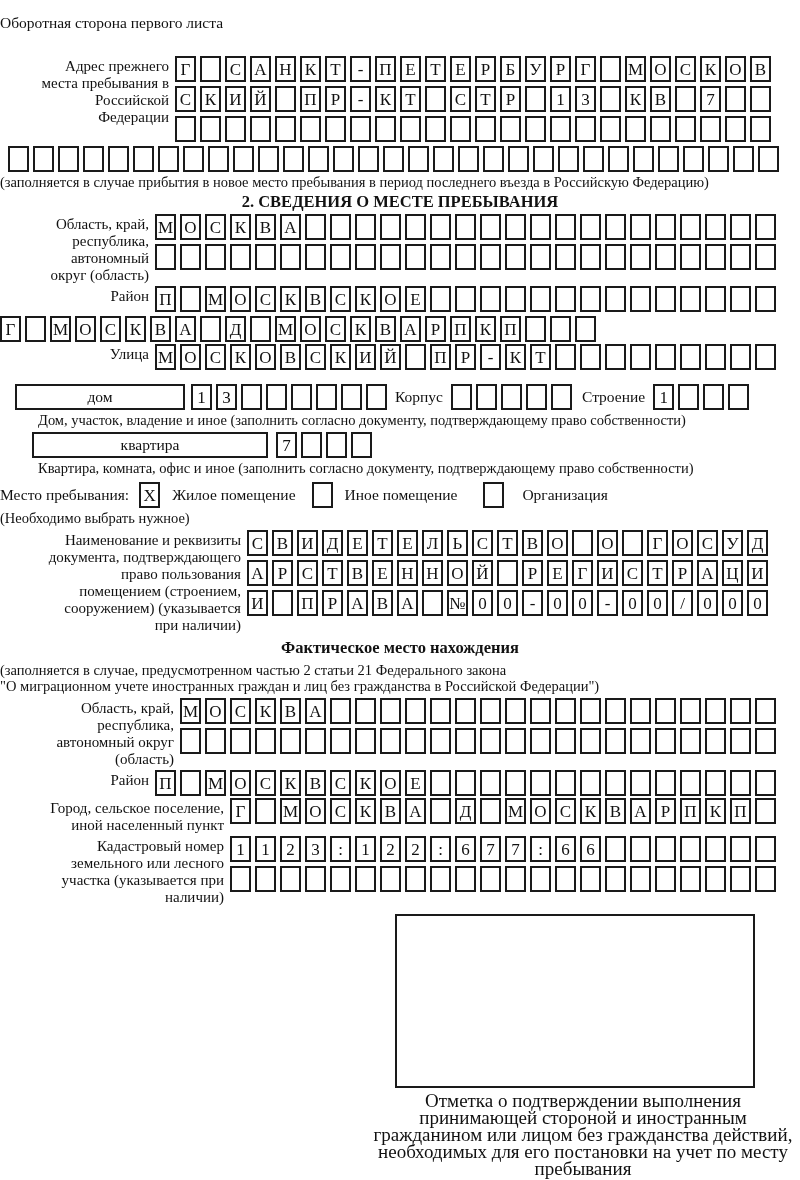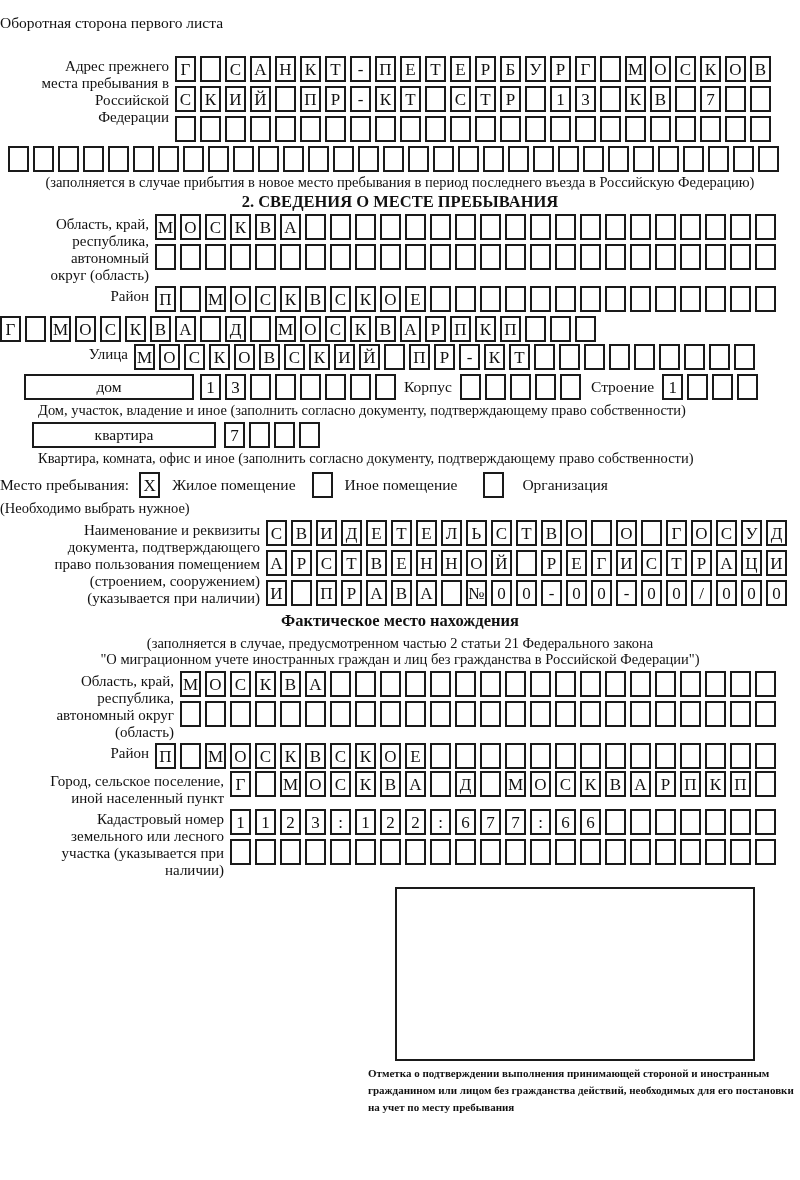--- a/index.html
+++ b/index.html
@@ -12,30 +12,30 @@
   .frow { display: flex; align-items: flex-start; text-align: right; }
   .flabel { flex: 0 0 auto; padding: 2px 6px 0 38px; font-size: 15px; line-height: 17px; }
   .cellcol { display: flex; flex-direction: column; gap: 4px; }
   .cellrow { display: flex; gap: 4px; }
   .cell {
     flex: 0 0 21px; width: 21px; height: 26px; border: 2px solid #1a1a1a;
     display: flex; align-items: center; justify-content: center;
     font-size: 17px; line-height: 1; background: #fff;
   }
   .note { font-size: 14.5px; line-height: 16px; }
-  .center { text-align: center; }
+  .center { }
   .h2 { text-align: center; font-weight: bold; font-size: 16.5px; }
   .named-rect {
     flex: 0 0 auto; border: 2px solid #1a1a1a; height: 26px;
     display: flex; align-items: center; justify-content: center; font-size: 15.5px;
   }
   .inline-label { font-size: 15.5px; line-height: 26px; white-space: nowrap; }
   .hrow { display: flex; align-items: flex-start; }
   .stamp-box { border: 2px solid #1a1a1a; width: 360px; height: 174px; margin: 8px 0 0 395px; background: #fff; }
-  .stamp-caption { width: 430px; margin: 4px 0 0 368px; font-size: 11px; line-height: 17px; font-weight: bold; }
+  .stamp-caption { width: 430px; margin: 4px 0 0 368px; text-align: center; font-size: 19px; line-height: 17px; }
 </style>
 </head>
 <body>
 
 <div class="page">
 
   <div class="corner">Оборотная сторона первого листа</div>
 
   <div class="frow" style="margin-top:24px">
     <div class="flabel" style="width:175px">Адрес прежнего места пребывания в Российской Федерации</div>
@@ -277,21 +277,21 @@
           <div class="cell">К</div>
           <div class="cell">П</div>
           <div class="cell"></div>
           <div class="cell"></div>
           <div class="cell"></div>
         </div>
       </div>
   </div>
 
   <div class="frow" style="margin-top:2px">
-    <div class="flabel" style="width:134px">Улица</div>
+    <div class="flabel" style="width:155px">Улица</div>
     <div class="cellcol">
         <div class="cellrow">
           <div class="cell">М</div>
           <div class="cell">О</div>
           <div class="cell">С</div>
           <div class="cell">К</div>
           <div class="cell">О</div>
           <div class="cell">В</div>
           <div class="cell">С</div>
           <div class="cell">К</div>
@@ -309,21 +309,21 @@
           <div class="cell"></div>
           <div class="cell"></div>
           <div class="cell"></div>
           <div class="cell"></div>
           <div class="cell"></div>
           <div class="cell"></div>
         </div>
       </div>
   </div>
 
-  <div class="hrow" style="margin-top:4px; padding-left:24px">
+  <div class="hrow" style="margin-top:14px; padding-left:15px">
     <div class="named-rect" style="width:170px">
       <span>дом</span>
     </div>
     <div class="cellcol" style="margin-left:6px">
         <div class="cellrow">
           <div class="cell">1</div>
           <div class="cell">3</div>
           <div class="cell"></div>
           <div class="cell"></div>
           <div class="cell"></div>
@@ -348,21 +348,21 @@
           <div class="cell">1</div>
           <div class="cell"></div>
           <div class="cell"></div>
           <div class="cell"></div>
         </div>
       </div>
   </div>
   <div class="note" style="margin-top:2px; padding-left:38px">Дом, участок, владение и иное (заполнить согласно документу, подтверждающему право собственности)</div>
 
   <div class="hrow" style="margin-top:4px; padding-left:32px">
-    <div class="named-rect" style="width:184px">
+    <div class="named-rect" style="width:236px">
       <span>квартира</span>
     </div>
     <div class="cellcol" style="margin-left:8px">
         <div class="cellrow">
           <div class="cell">7</div>
           <div class="cell"></div>
           <div class="cell"></div>
           <div class="cell"></div>
         </div>
       </div>
@@ -386,21 +386,21 @@
     <div class="cellcol" style="margin-left:26px">
         <div class="cellrow">
           <div class="cell"></div>
         </div>
       </div>
     <div class="inline-label" style="margin-left:18px">Организация</div>
   </div>
   <div class="note" style="margin-top:2px; ">(Необходимо выбрать нужное)</div>
 
   <div class="frow" style="margin-top:4px">
-    <div class="flabel" style="width:266px">Наименование и реквизиты документа, подтверждающего право пользования помещением (строением, сооружением) (указывается при наличии)</div>
+    <div class="flabel" style="width:247px">Наименование и реквизиты документа, подтверждающего право пользования помещением (строением, сооружением) (указывается при наличии)</div>
     <div class="cellcol">
         <div class="cellrow">
           <div class="cell">С</div>
           <div class="cell">В</div>
           <div class="cell">И</div>
           <div class="cell">Д</div>
           <div class="cell">Е</div>
           <div class="cell">Т</div>
           <div class="cell">Е</div>
           <div class="cell">Л</div>

